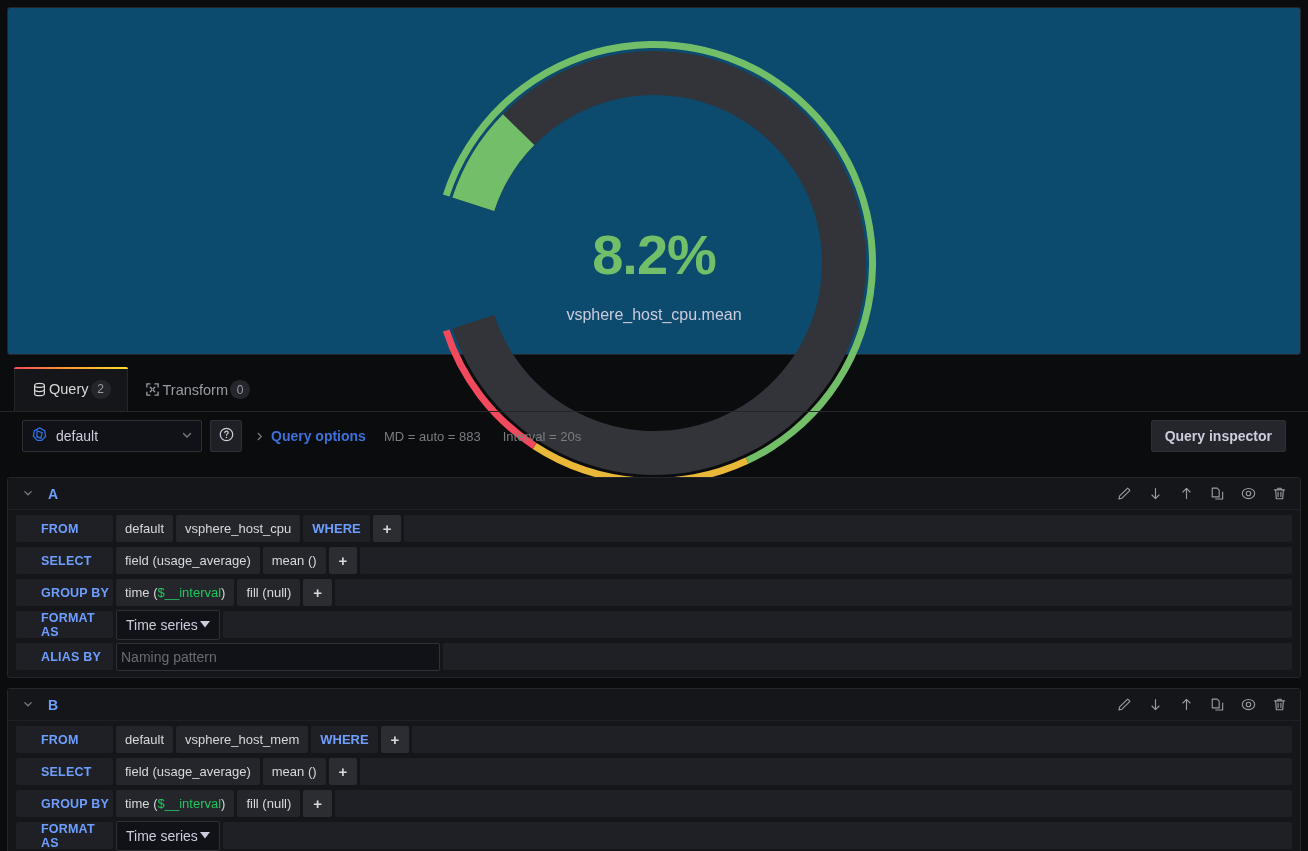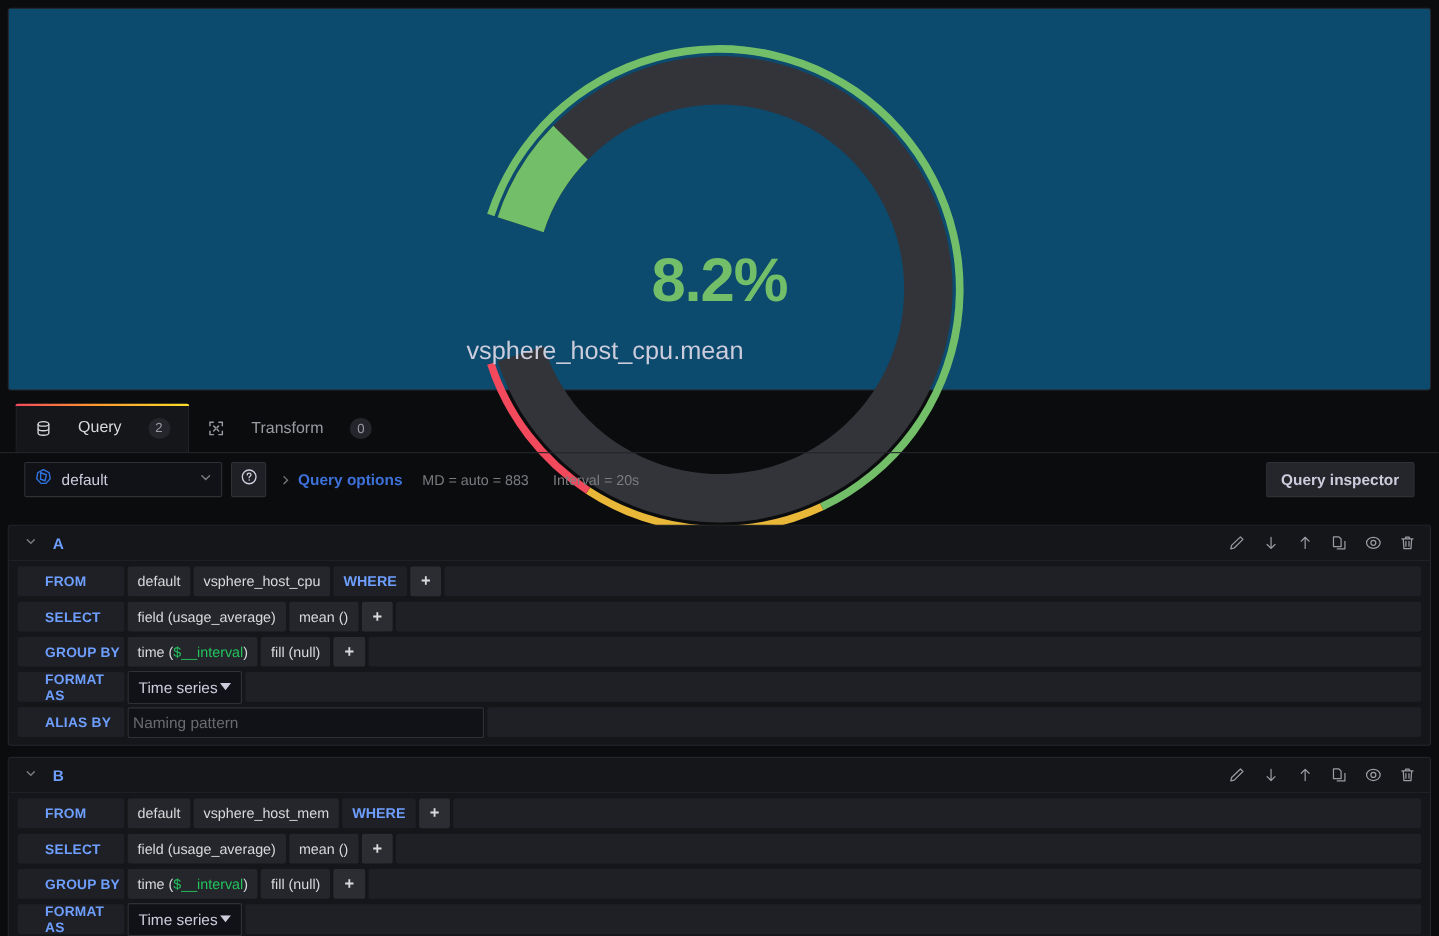--- a/index.html
+++ b/index.html
@@ -29,33 +29,34 @@
   .gauge-wrap { position: relative; width: 460px; height: 300px; }
   .gauge-wrap svg { display: block; width: 460px; height: 300px; overflow: visible; }
   .gauge-value {
     position: absolute; left: 0; right: 0; top: 196px;
     text-align: center;
     font-size: 56px; font-weight: 700; letter-spacing: -1px;
     line-height: 1;
   }
   .gauge-title {
     position: absolute; left: 0; right: 0; top: 276px;
-    font-size: 23px; color: #ccccdc; line-height: 1;
+    text-align: center;
+    font-size: 16px; color: #ccccdc; line-height: 1;
   }
 
   
   .tabs-bar {
     position: absolute; left: 0; top: 367px; width: 1308px; height: 45px;
     border-bottom: 1px solid #24262b;
     display: flex; align-items: flex-end;
     padding-left: 14px;
   }
   .tab {
     position: relative;
-    display: flex; align-items: center; gap: 24px;
+    display: flex; align-items: center; gap: 2px;
     height: 44px; padding: 0 16px;
     font-size: 14.5px; color: #9b9ba4;
     cursor: pointer; background: transparent;
     border: 1px solid transparent; border-bottom: none;
   }
   .tab.active {
     color: #d8d9da;
     background: #141619;
     border-color: #24262b;
     border-top: none;

